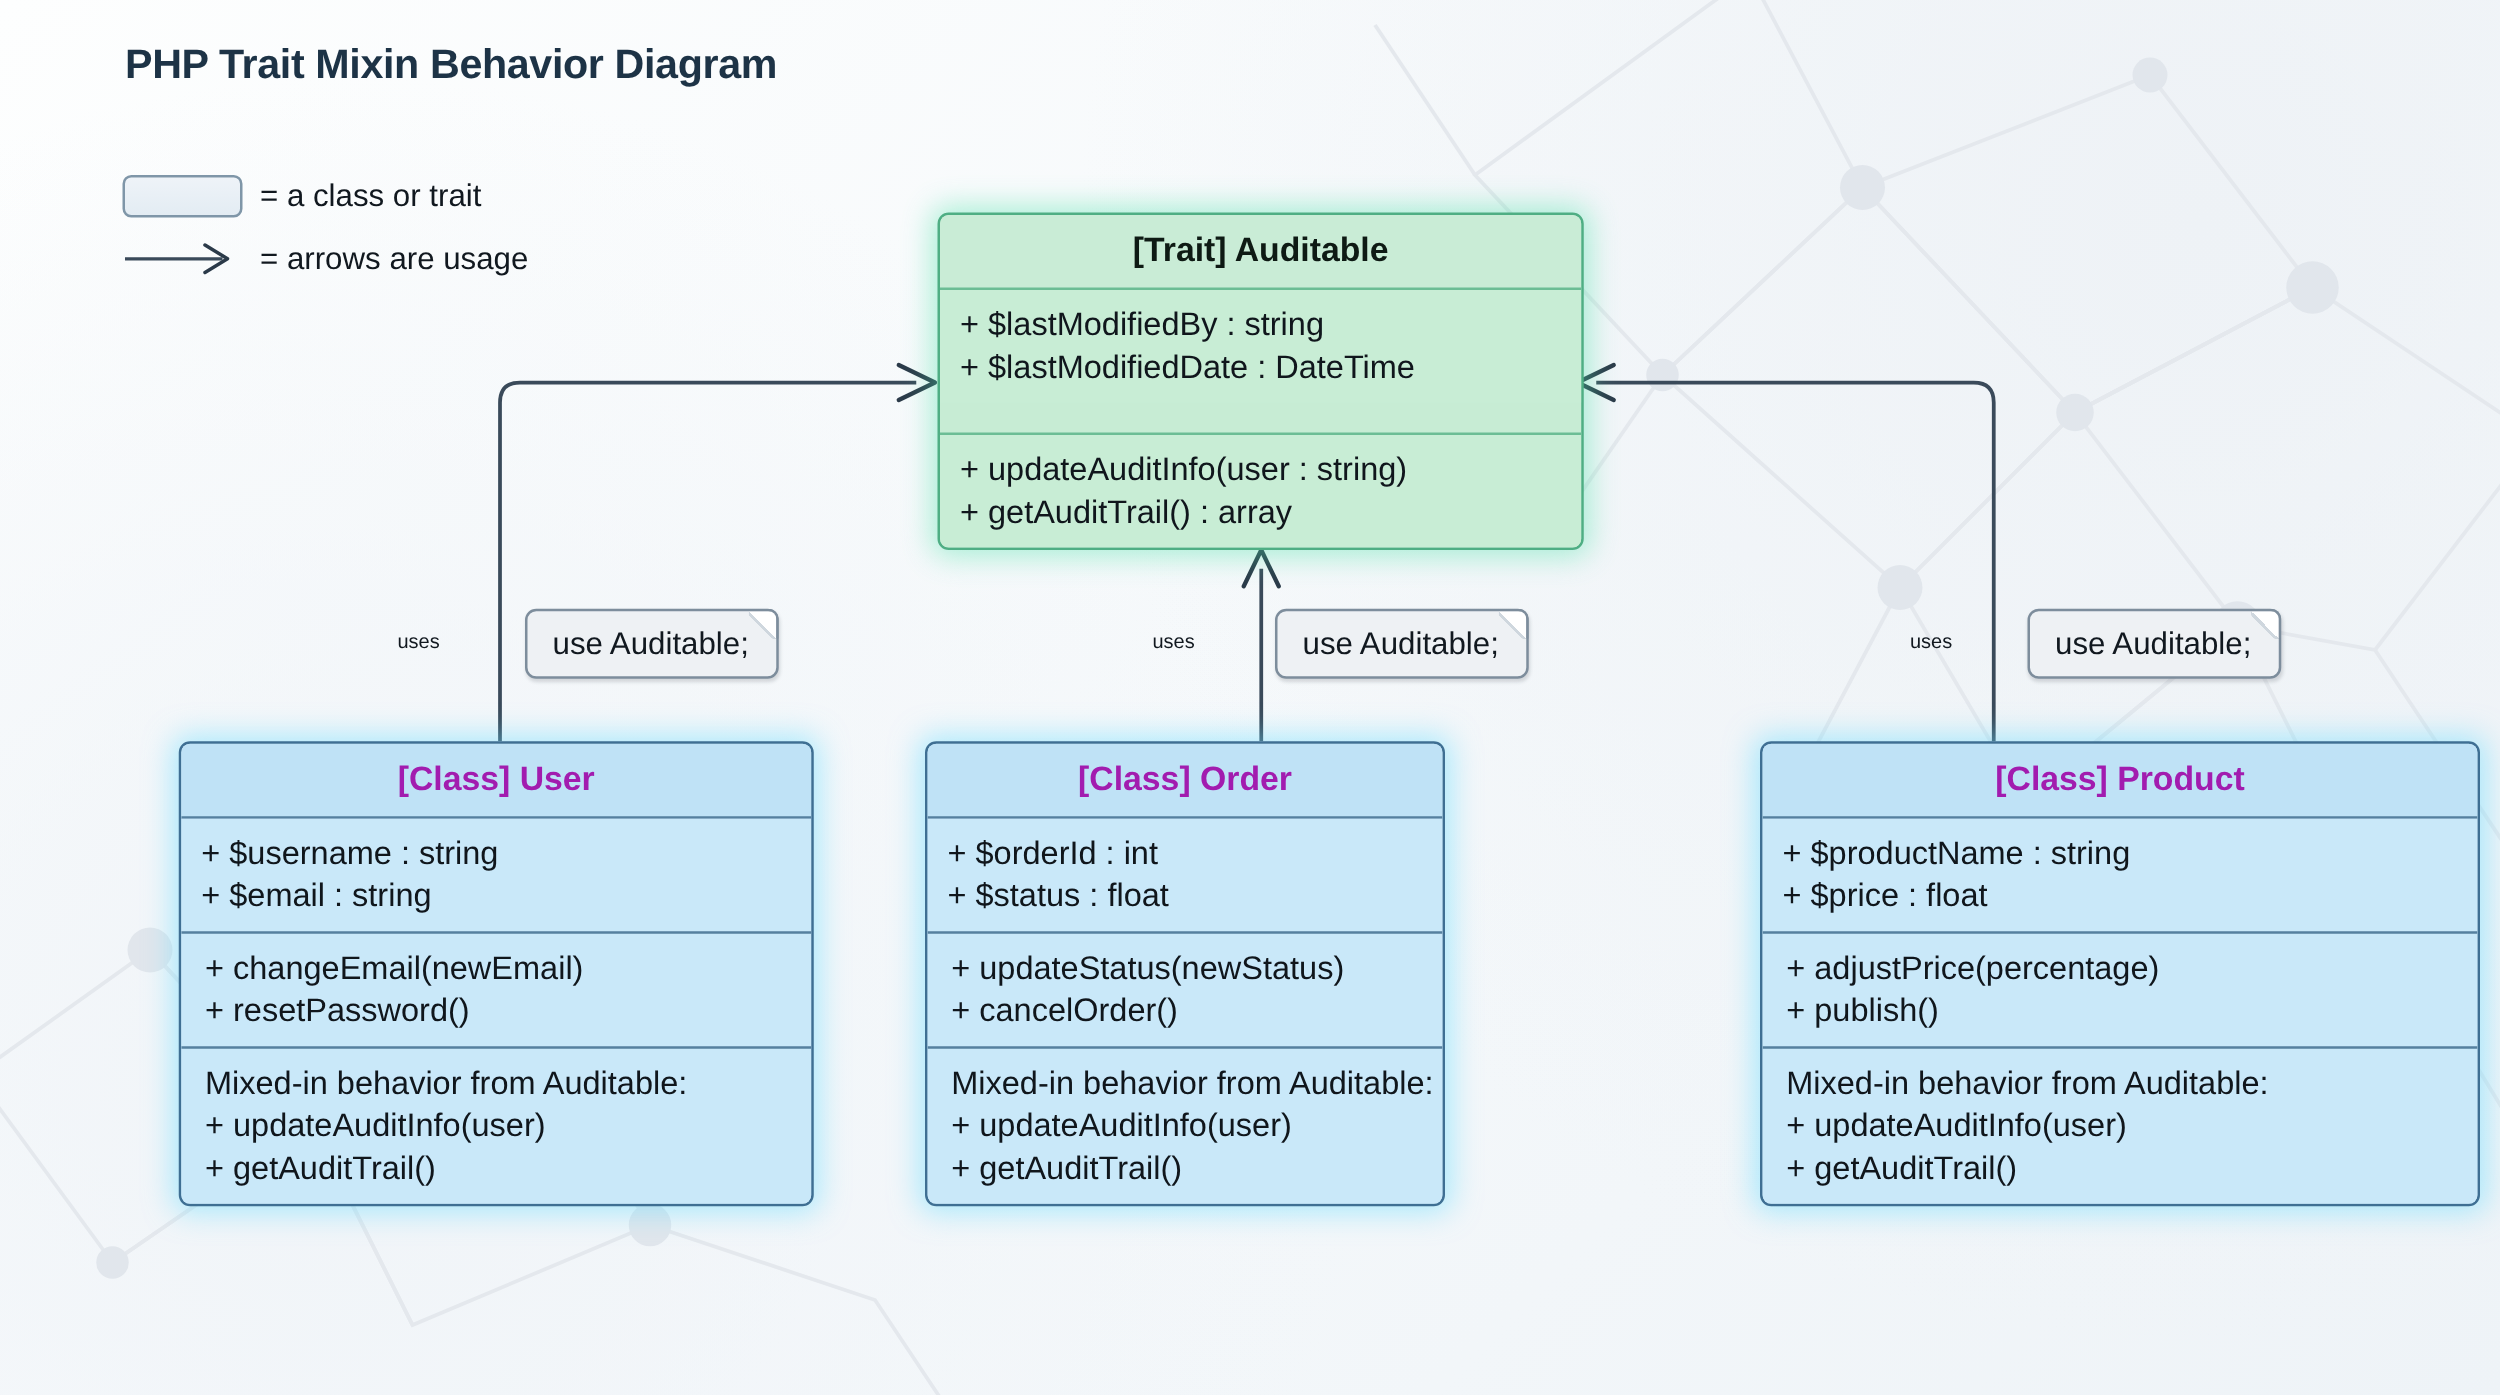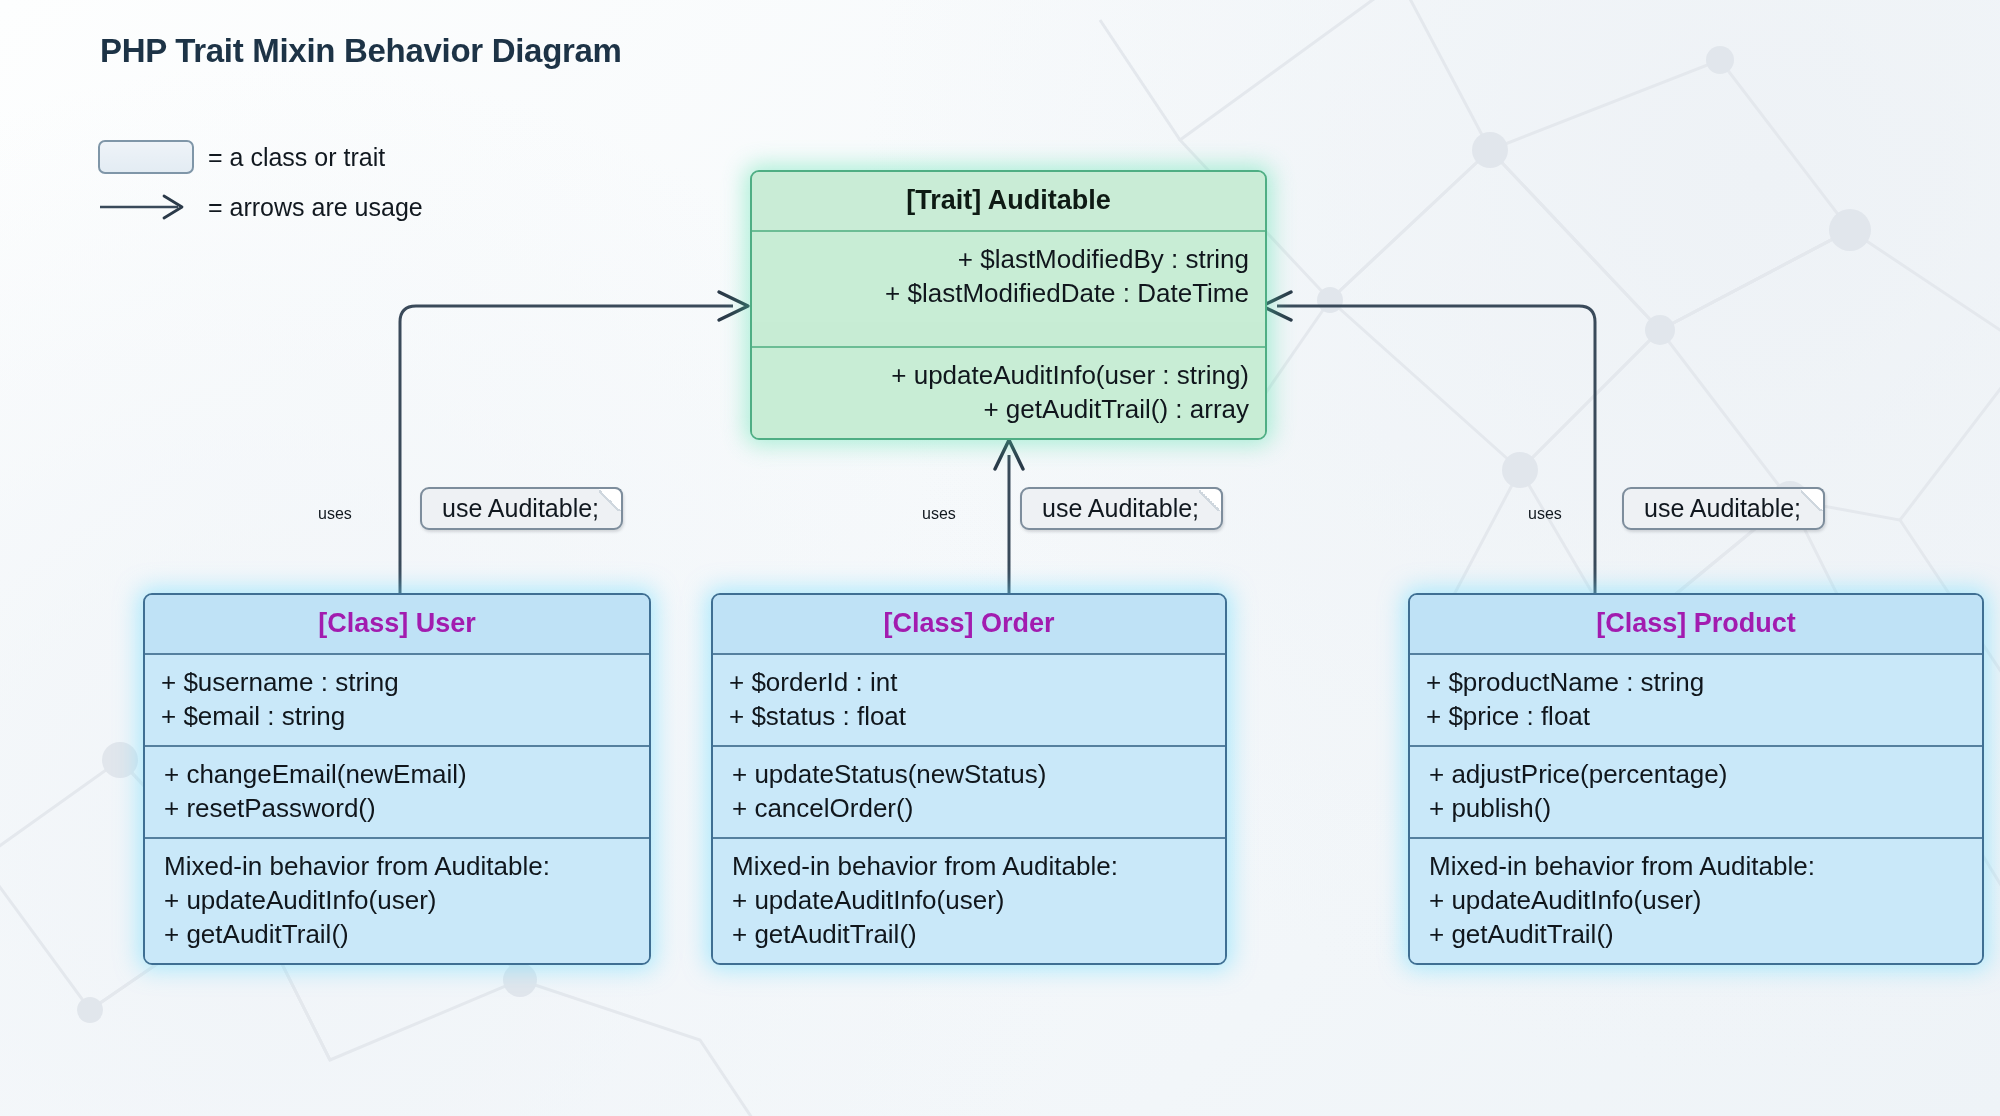--- a/index.html
+++ b/index.html
@@ -117,56 +117,56 @@
     width: 517px;
     border: 2px solid #4fae84;
     background: #c7ecd4;
     box-shadow: 0 0 22px 5px rgba(80, 226, 170, 0.45);
   }
   #trait-auditable .title-sec {
     background: #c9ecd6;
     color: #0e1a14;
     border-bottom: 2px solid #6cbd95;
   }
-  #trait-auditable .sec { background: #c8edd5; text-align: right; }
+  #trait-auditable .sec { background: #c8edd5; }
   #trait-auditable .sec + .sec { border-top: 2px solid #6cbd95; margin-top: 24px; }
 
   
   .class-box {
     border: 2px solid #3f6f93;
     background: #c6e6f7;
     box-shadow: 0 0 22px 5px rgba(106, 222, 255, 0.5);
   }
   .class-box .title-sec {
     background: #bfe2f6;
     color: #a21caf;
     border-bottom: 2px solid #55809f;
   }
   .class-box .sec { background: #c9e8f9; }
   .class-box .sec + .sec { border-top: 2px solid #55809f; padding-left: 19px; }
 
   #class-user    { left: 143px;  top: 593px; width: 508px; }
-  #class-order   { left: 711px;  top: 593px; width: 516px; }
+  #class-order   { left: 740px;  top: 593px; width: 416px; }
   #class-product { left: 1408px; top: 593px; width: 576px; }
 
   
   .uses-label {
     position: absolute;
     font-size: 16px;
     color: #11181f;
     white-space: nowrap;
   }
   #uses-user    { left: 318px;  top: 505px; }
   #uses-order   { left: 922px;  top: 505px; }
   #uses-product { left: 1528px; top: 505px; }
 
   
   .note {
     position: absolute;
-    height: 43px;
+    height: 56px;
     box-sizing: border-box;
     display: flex;
     align-items: center;
     padding: 0 22px 0 20px;
     font-size: 25px;
     color: #11181f;
     white-space: nowrap;
     background: #eef1f4;
     border: 2px solid #7d8d9c;
     border-radius: 9px;

